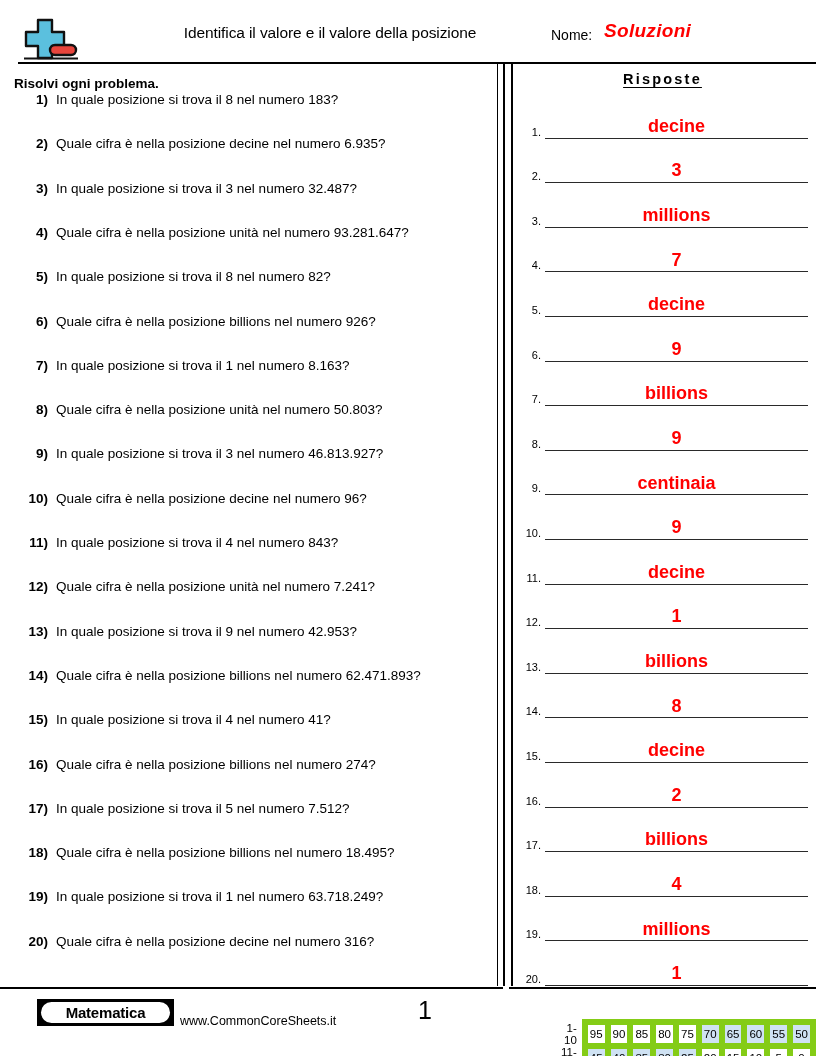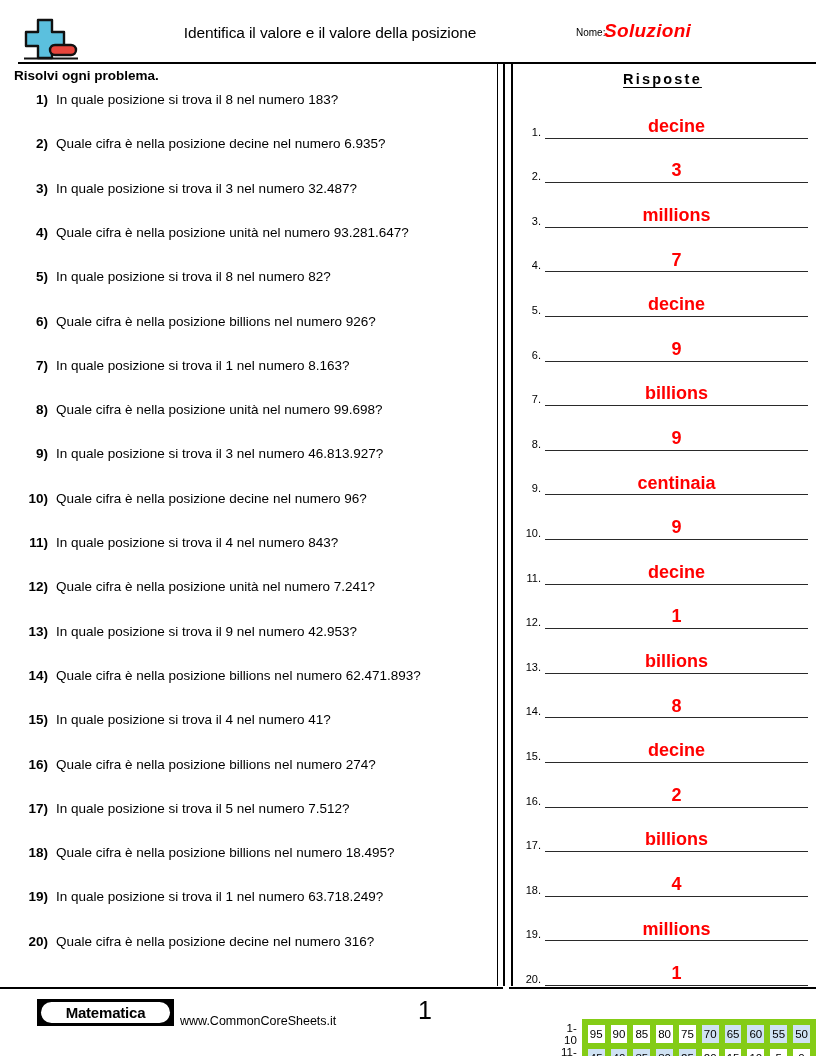--- a/index.html
+++ b/index.html
@@ -38,22 +38,22 @@
     position: absolute;
     left: 140px; top: 10px;
     width: 380px;
     text-align: center;
     font-size: 15.5px;
     letter-spacing: -0.1px;
     white-space: nowrap;
   }
   #name-label {
     position: absolute;
-    left: 576px; top: 13px;
-    font-size: 10px;
+    left: 551px; top: 13px;
+    font-size: 14px;
   }
   #name-value {
     position: absolute;
     left: 604px; top: 6px;
     font-size: 19px;
     font-weight: bold;
     font-style: italic;
     color: #ff0000;
     letter-spacing: 0.3px;
   }
@@ -80,21 +80,21 @@
   }
 
   
   #questions-col {
     position: absolute;
     left: 0; top: 66px;
     width: 497px;
   }
   #instruction {
     position: absolute;
-    left: 14px; top: 2px;
+    left: 14px; top: 10px;
     font-size: 13.5px;
     font-weight: bold;
   }
   .q-row {
     position: absolute;
     left: 0;
     width: 497px;
     height: 44.3px;
   }
   .q-num {
@@ -294,21 +294,21 @@
         <div class="q-row" style="top: 247.5px;">
           <div class="q-num">6)</div>
           <div class="q-text">Quale cifra è nella posizione billions nel numero 926?</div>
         </div>
         <div class="q-row" style="top: 291.8px;">
           <div class="q-num">7)</div>
           <div class="q-text">In quale posizione si trova il 1 nel numero 8.163?</div>
         </div>
         <div class="q-row" style="top: 336.1px;">
           <div class="q-num">8)</div>
-          <div class="q-text">Quale cifra è nella posizione unità nel numero 99.698?</div>
+          <div class="q-text">Quale cifra è nella posizione unità nel numero 50.803?</div>
         </div>
         <div class="q-row" style="top: 380.4px;">
           <div class="q-num">9)</div>
           <div class="q-text">In quale posizione si trova il 3 nel numero 46.813.927?</div>
         </div>
         <div class="q-row" style="top: 424.7px;">
           <div class="q-num">10)</div>
           <div class="q-text">Quale cifra è nella posizione decine nel numero 96?</div>
         </div>
         <div class="q-row" style="top: 469px;">

